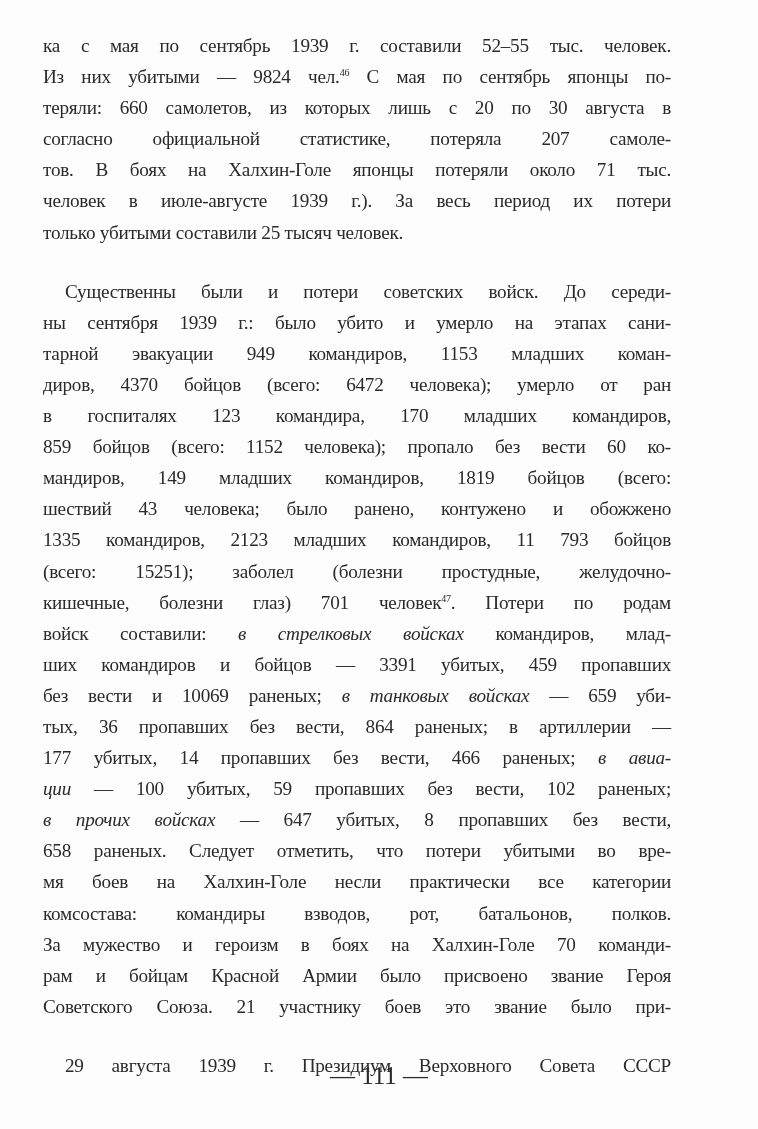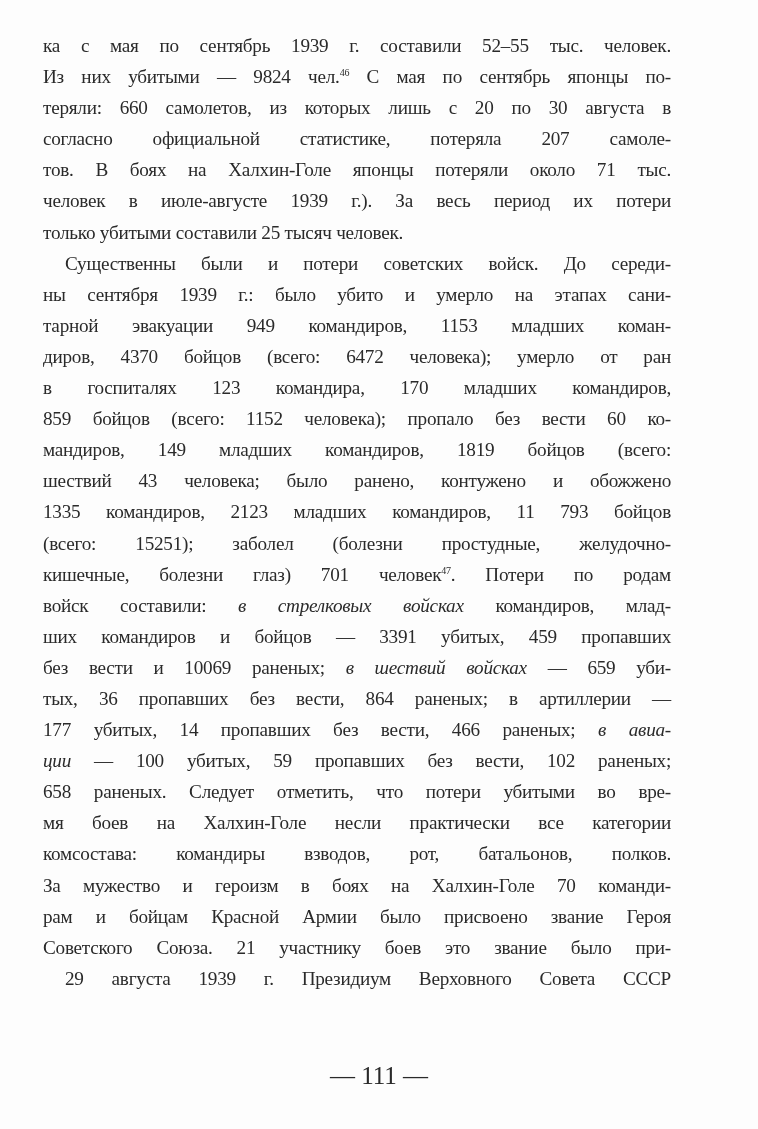--- a/index.html
+++ b/index.html
@@ -7,21 +7,21 @@
     width: 758px; height: 1129px; background: #fdfdfd; position: relative; overflow: hidden;
     font-family: "DejaVu Serif", "Liberation Serif", serif; color: #2a2a2a;
   }
   .page { position: absolute; left: 43px; top: 30px; width: 628px; }
   .line {
     height: 31.1px; line-height: 31.1px; font-size: 19.2px; white-space: nowrap;
     text-align: justify; text-align-last: justify; letter-spacing: -0.25px;
     font-family: "Liberation Serif", "DejaVu Serif", serif;
   }
   .line.last { text-align-last: left; }
-  .line.indent { padding-left: 22px; }
+  .line.indent { padding-left: 22px; margin-top: 28px; }
   .line span.seg-i { font-style: italic; }
   sup { font-size: 10px; line-height: 0; vertical-align: 7px; }
   .pagenum {
     position: absolute; left: 0; width: 758px; top: 1062px; text-align: center;
     font-family: "Liberation Serif", "DejaVu Serif", serif; font-size: 25px; color: #2a2a2a;
   }
 </style>
 </head>
 <body>
 
@@ -42,24 +42,25 @@
       <div class="line">диров, 4370 бойцов (всего: 6472 человека); умерло от ран</div>
       <div class="line">в госпиталях 123 командира, 170 младших командиров,</div>
       <div class="line">859 бойцов (всего: 1152 человека); пропало без вести 60 ко-</div>
       <div class="line">мандиров, 149 младших командиров, 1819 бойцов (всего:</div>
       <div class="line">шествий 43 человека; было ранено, контужено и обожжено</div>
       <div class="line">1335 командиров, 2123 младших командиров, 11 793 бойцов</div>
       <div class="line">(всего: 15251); заболел (болезни простудные, желудочно-</div>
       <div class="line">кишечные, болезни глаз) 701 человек<sup>47</sup>. Потери по родам</div>
       <div class="line">войск составили: <span class="seg-i">в стрелковых войсках</span> командиров, млад-</div>
       <div class="line">ших командиров и бойцов — 3391 убитых, 459 пропавших</div>
-      <div class="line">без вести и 10069 раненых; <span class="seg-i">в шествий войсках</span> — 659 уби-</div>
+      <div class="line">без вести и 10069 раненых; <span class="seg-i">в танковых войсках</span> — 659 уби-</div>
       <div class="line">тых, 36 пропавших без вести, 864 раненых; в артиллерии —</div>
       <div class="line">177 убитых, 14 пропавших без вести, 466 раненых; <span class="seg-i">в авиа-</span></div>
       <div class="line"><span class="seg-i">ции</span> — 100 убитых, 59 пропавших без вести, 102 раненых;</div>
+      <div class="line"><span class="seg-i">в прочих войсках</span> — 647 убитых, 8 пропавших без вести,</div>
       <div class="line">658 раненых. Следует отметить, что потери убитыми во вре-</div>
       <div class="line">мя боев на Халхин-Голе несли практически все категории</div>
       <div class="line">комсостава: командиры взводов, рот, батальонов, полков.</div>
       <div class="line">За мужество и героизм в боях на Халхин-Голе 70 команди-</div>
       <div class="line">рам и бойцам Красной Армии было присвоено звание Героя</div>
       <div class="line">Советского Союза. 21 участнику боев это звание было при-</div>
     </div>
     <div>
       <div class="line indent">29 августа 1939 г. Президиум Верховного Совета СССР</div>
     </div>

